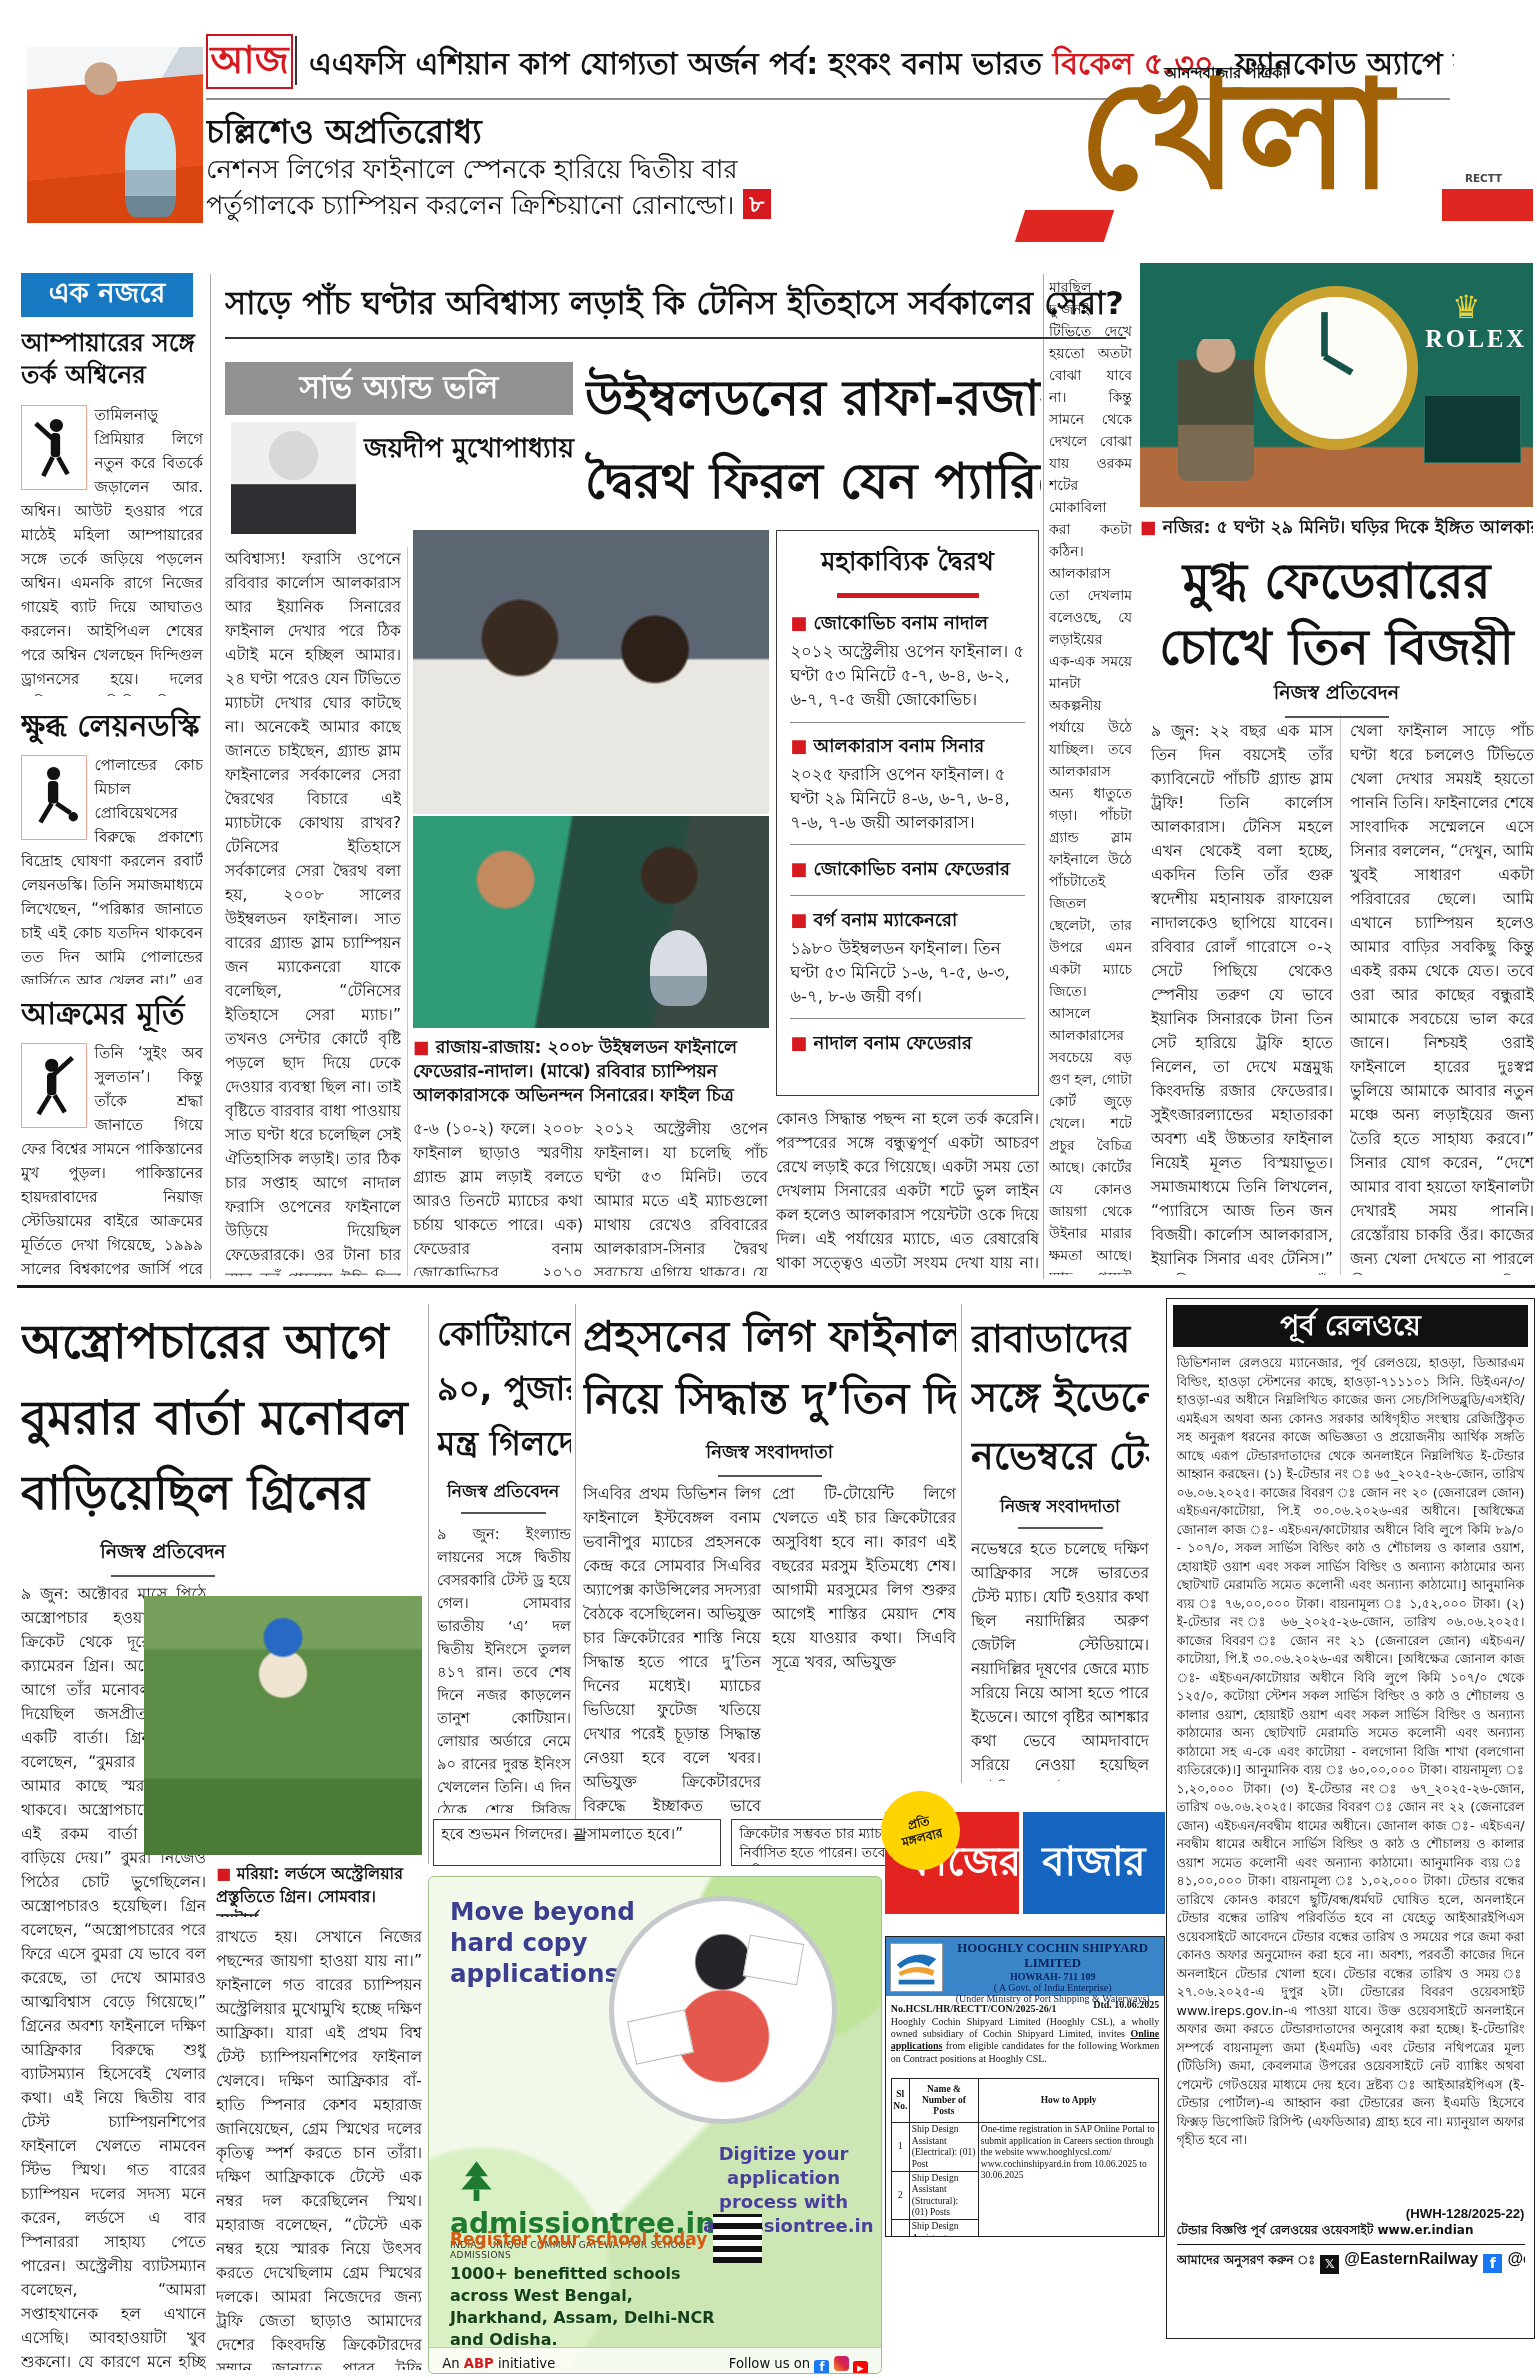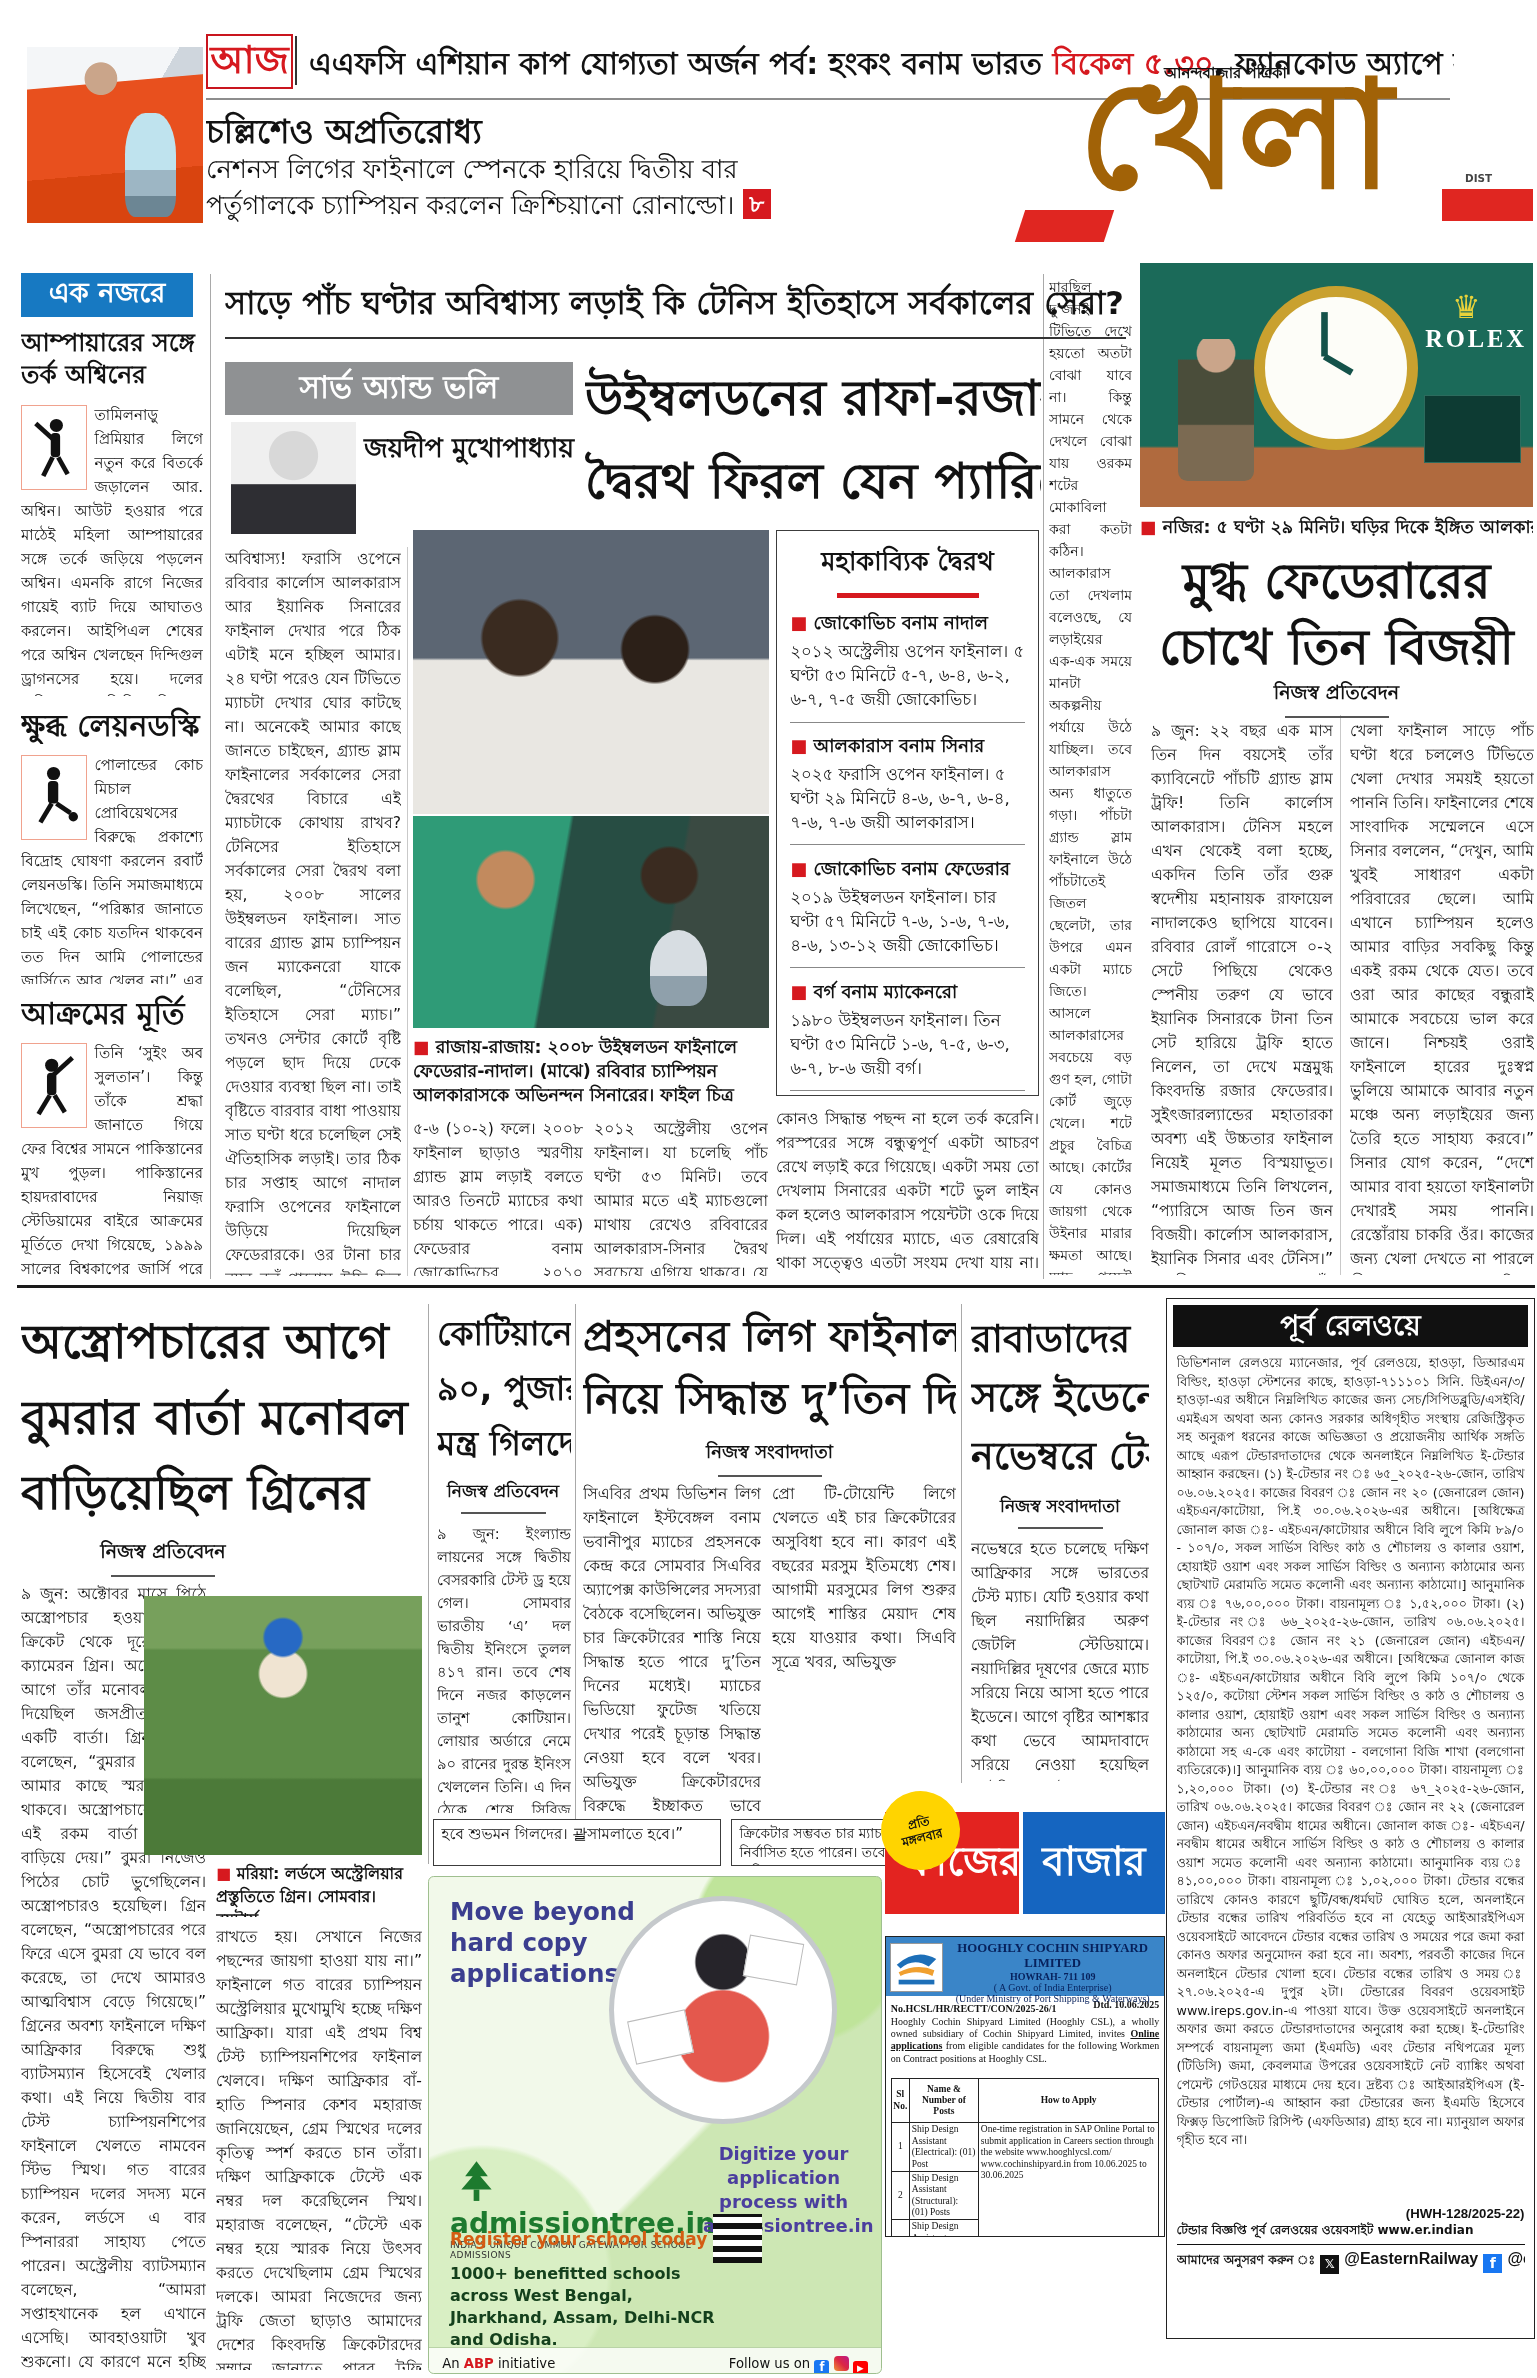--- a/index.html
+++ b/index.html
@@ -49,21 +49,21 @@
   <div class="abs b clip" style="left:206px;top:106px;width:587px;height:44px;font-size:33px;white-space:nowrap">চল্লিশেও অপ্রতিরোধ্য</div>
   <div class="abs clip" style="left:206px;top:151px;width:587px;height:78px;font-size:25.6px;line-height:36px">
     <span>নেশনস লিগের ফাইনালে স্পেনকে হারিয়ে দ্বিতীয় বার পর্তুগালকে চ্যাম্পিয়ন করলেন ক্রিশ্চিয়ানো রোনাল্ডো।</span>
     <span class="b" style="display:inline-block;background:#d6191f;color:#fff;min-width:28px;text-align:center;font-size:23px;line-height:30px;vertical-align:1.9px">৮</span>
   </div>
 
   <div class="abs b ctr clip" style="left:1112px;top:61px;width:227px;height:23px;font-size:15px;white-space:nowrap">আনন্দবাজার পত্রিকা</div>
   <div class="abs b ctr clip" style="left:1032px;top:45px;width:407px;height:189px;font-size:150px;line-height:180px;color:#a16207;white-space:nowrap">খেলা</div>
   <div class="abs" style="left:1020px;top:210px;width:89px;height:32px;background:#e02621;transform:skewX(-18deg)"></div>
   <div class="abs" style="left:1442px;top:189px;width:91px;height:32px;background:#e02621"></div>
-  <div class="abs b" style="left:1465px;top:172px;font-size:10.4px;color:#444">DIST</div>
+  <div class="abs b" style="left:1465px;top:172px;font-size:10.4px;color:#444">RECTT</div>
 
 </div>
 
 <div class="abs rule-v" style="left:210px;top:274px;height:1005px"></div>
 <div class="abs rule-v" style="left:1043px;top:274px;height:1005px"></div>
 <div class="abs rule-v" style="left:407px;top:547px;height:729px;background:#c9c9c9"></div>
 <div class="abs rule-v" style="left:1340px;top:715px;height:560px;background:#c9c9c9"></div>
 
 <div class="abs" style="left:21px;top:273px;width:172px;height:44px;background:#1779c2;display:flex;align-items:center;justify-content:center">
   <span class="b" style="color:#fff;font-size:27.4px">এক নজরে</span>
@@ -144,21 +144,20 @@
 <div class="abs boxed clip" style="left:776px;top:530px;width:263px;height:566px;padding:11.4px 13.2px;box-sizing:border-box">
   <div class="ctr b" style="font-size:25.6px">মহাকাব্যিক দ্বৈরথ</div>
   <div style="width:142px;height:4.7px;background:#d6191f;margin:7.6px auto 11.4px"></div>
   <div class="sq-bullet b" style="font-size:18px">জোকোভিচ বনাম নাদাল</div>
   <div style="font-size:16.6px;line-height:24px">২০১২ অস্ট্রেলীয় ওপেন ফাইনাল। ৫ ঘণ্টা ৫৩ মিনিটে ৫-৭, ৬-৪, ৬-২, ৬-৭, ৭-৫ জয়ী জোকোভিচ।</div>
   <div class="entry-rule"></div>
   <div class="sq-bullet b" style="font-size:18px">আলকারাস বনাম সিনার</div>
   <div style="font-size:16.6px;line-height:24px">২০২৫ ফরাসি ওপেন ফাইনাল। ৫ ঘণ্টা ২৯ মিনিটে ৪-৬, ৬-৭, ৬-৪, ৭-৬, ৭-৬ জয়ী আলকারাস।</div>
   <div class="entry-rule"></div>
   <div class="sq-bullet b" style="font-size:18px">জোকোভিচ বনাম ফেডেরার</div>
-  <div style="font-size:16.6px;line-height:24px">২০১৯ উইম্বলডন ফাইনাল। চার ঘণ্টা ৫৭ মিনিটে ৭-৬, ১-৬, ৭-৬, ৪-৬, ১৩-১২ জয়ী জোকোভিচ।</div>
   <div class="entry-rule"></div>
   <div class="sq-bullet b" style="font-size:18px">বর্গ বনাম ম্যাকেনরো</div>
   <div style="font-size:16.6px;line-height:24px">১৯৮০ উইম্বলডন ফাইনাল। তিন ঘণ্টা ৫৩ মিনিটে ১-৬, ৭-৫, ৬-৩, ৬-৭, ৮-৬ জয়ী বর্গ।</div>
   <div class="entry-rule"></div>
   <div class="sq-bullet b" style="font-size:18px">নাদাল বনাম ফেডেরার</div>
 
 </div>
 <div class="abs clip just body-txt" style="left:776px;top:1107px;width:263px;height:168px">কোনও সিদ্ধান্ত পছন্দ না হলে তর্ক করেনি। পরস্পরের সঙ্গে বন্ধুত্বপূর্ণ একটা আচরণ রেখে লড়াই করে গিয়েছে। একটা সময় তো দেখলাম সিনারের একটা শটে ভুল লাইন কল হলেও আলকারাস পয়েন্টটা ওকে দিয়ে দিল। এই পর্যায়ের ম্যাচে, এত রেষারেষি থাকা সত্ত্বেও এতটা সংযম দেখা যায় না। অনেকে বলবেন, ফেডেরার-নাদালের ২০০৮ সালের ফাইনাল তো প্রায় সাত ঘণ্টা চলেছিল। তাঁদের বলতে চাই, সেই ম্যাচে বৃষ্টির জন্য বিশ্রাম নেওয়ার সুযোগ ছিল।</div>
 
 <div class="abs clip just" style="left:1049px;top:276px;width:83px;height:999px;font-size:14px;line-height:22px">মারছিল দু’জনই। টিভিতে দেখে হয়তো অতটা বোঝা যাবে না। কিন্তু সামনে থেকে দেখলে বোঝা যায় ওরকম শটের মোকাবিলা করা কতটা কঠিন। আলকারাস তো দেখলাম বলেওছে, যে লড়াইয়ের এক-এক সময়ে মানটা অকল্পনীয় পর্যায়ে উঠে যাচ্ছিল। তবে আলকারাস অন্য ধাতুতে গড়া। পাঁচটা গ্র্যান্ড স্লাম ফাইনালে উঠে পাঁচটাতেই জিতল ছেলেটা, তার উপরে এমন একটা ম্যাচে জিতে। আসলে আলকারাসের সবচেয়ে বড় গুণ হল, গোটা কোর্ট জুড়ে খেলে। শটে প্রচুর বৈচিত্র আছে। কোর্টের যে কোনও জায়গা থেকে উইনার মারার ক্ষমতা আছে। ম্যাচ পয়েন্ট বাঁচানোটা পুরোপুরি ভাগ্যের ব্যাপার। ওই যে বলে না, চ্যাম্পিয়ন্স লাক। চতুর্থ সেটে সিনার যখন ৫-৩ গেম ও ০-৪০ পয়েন্টে এগিয়ে, তিনটে চ্যাম্পিয়নশিপ পয়েন্ট বাঁচায় আলকারাস। ওটাই ম্যাচটা ঘুরিয়ে দেয়। তা ছাড়া ওর মধ্যে একটা অদ্ভুত আত্মবিশ্বাস আছে। কোণঠাসা হয়ে গেলেও নতুন ভাবে ঠিক ফিরে আসে। সত্যিকারের চ্যাম্পিয়নের যে গুণটা দেখা যায়।</div>

